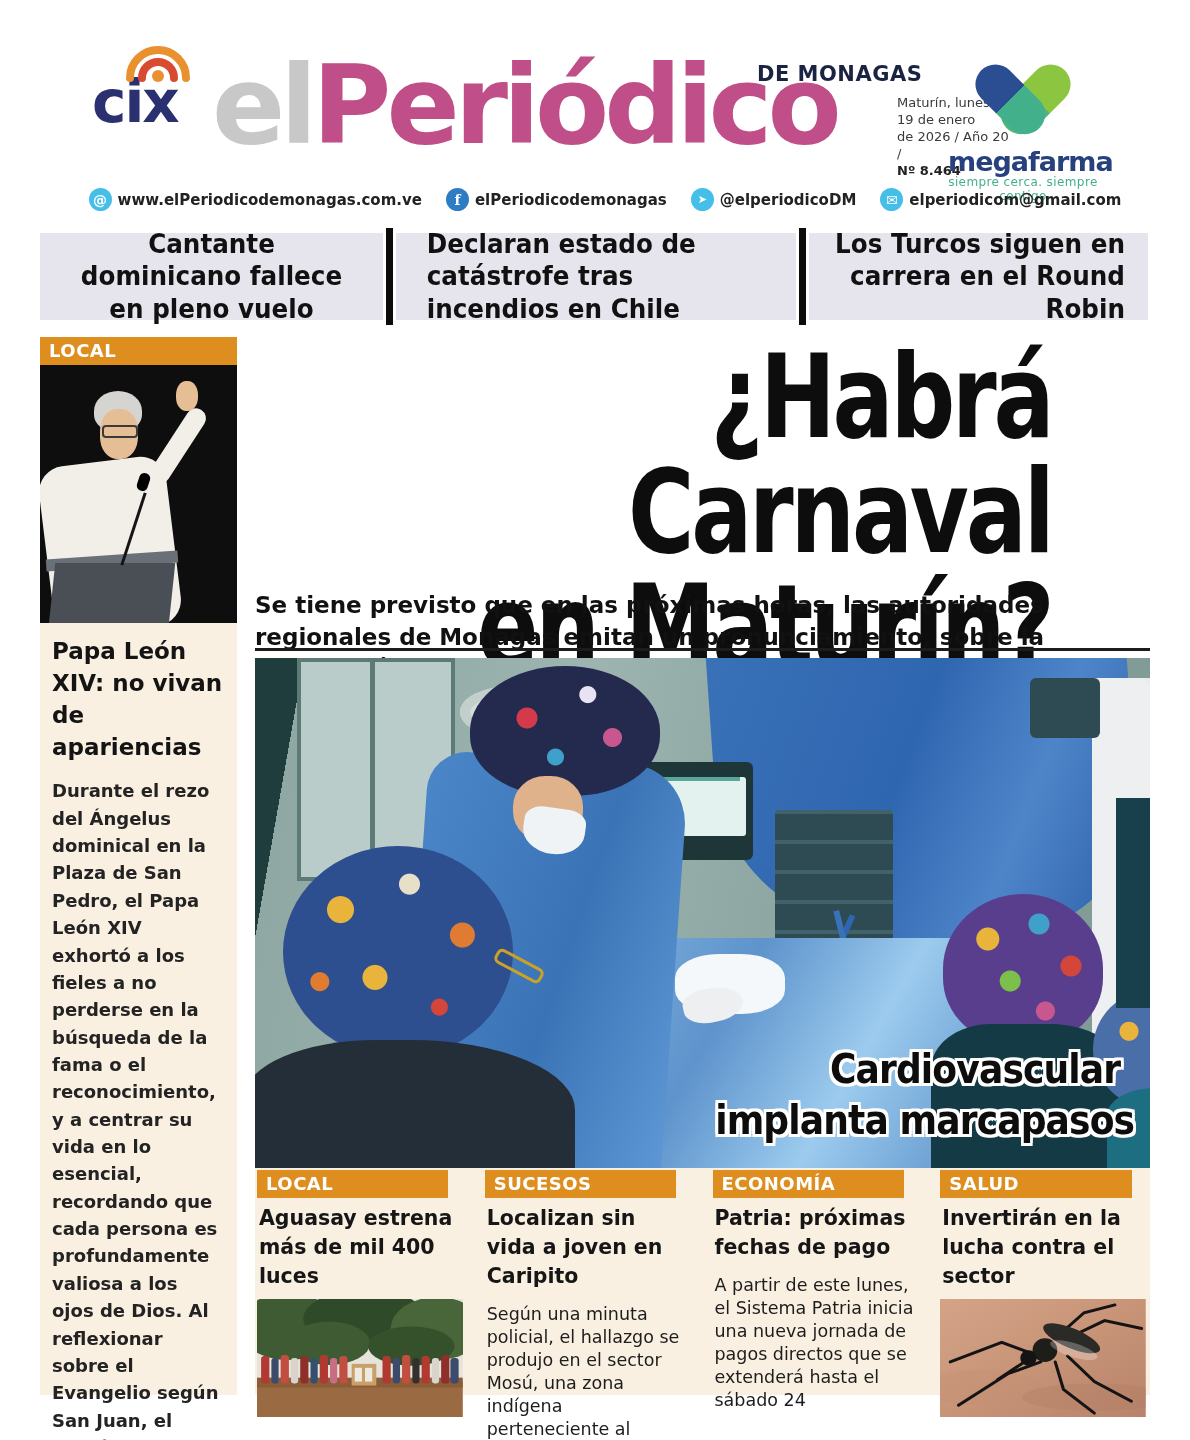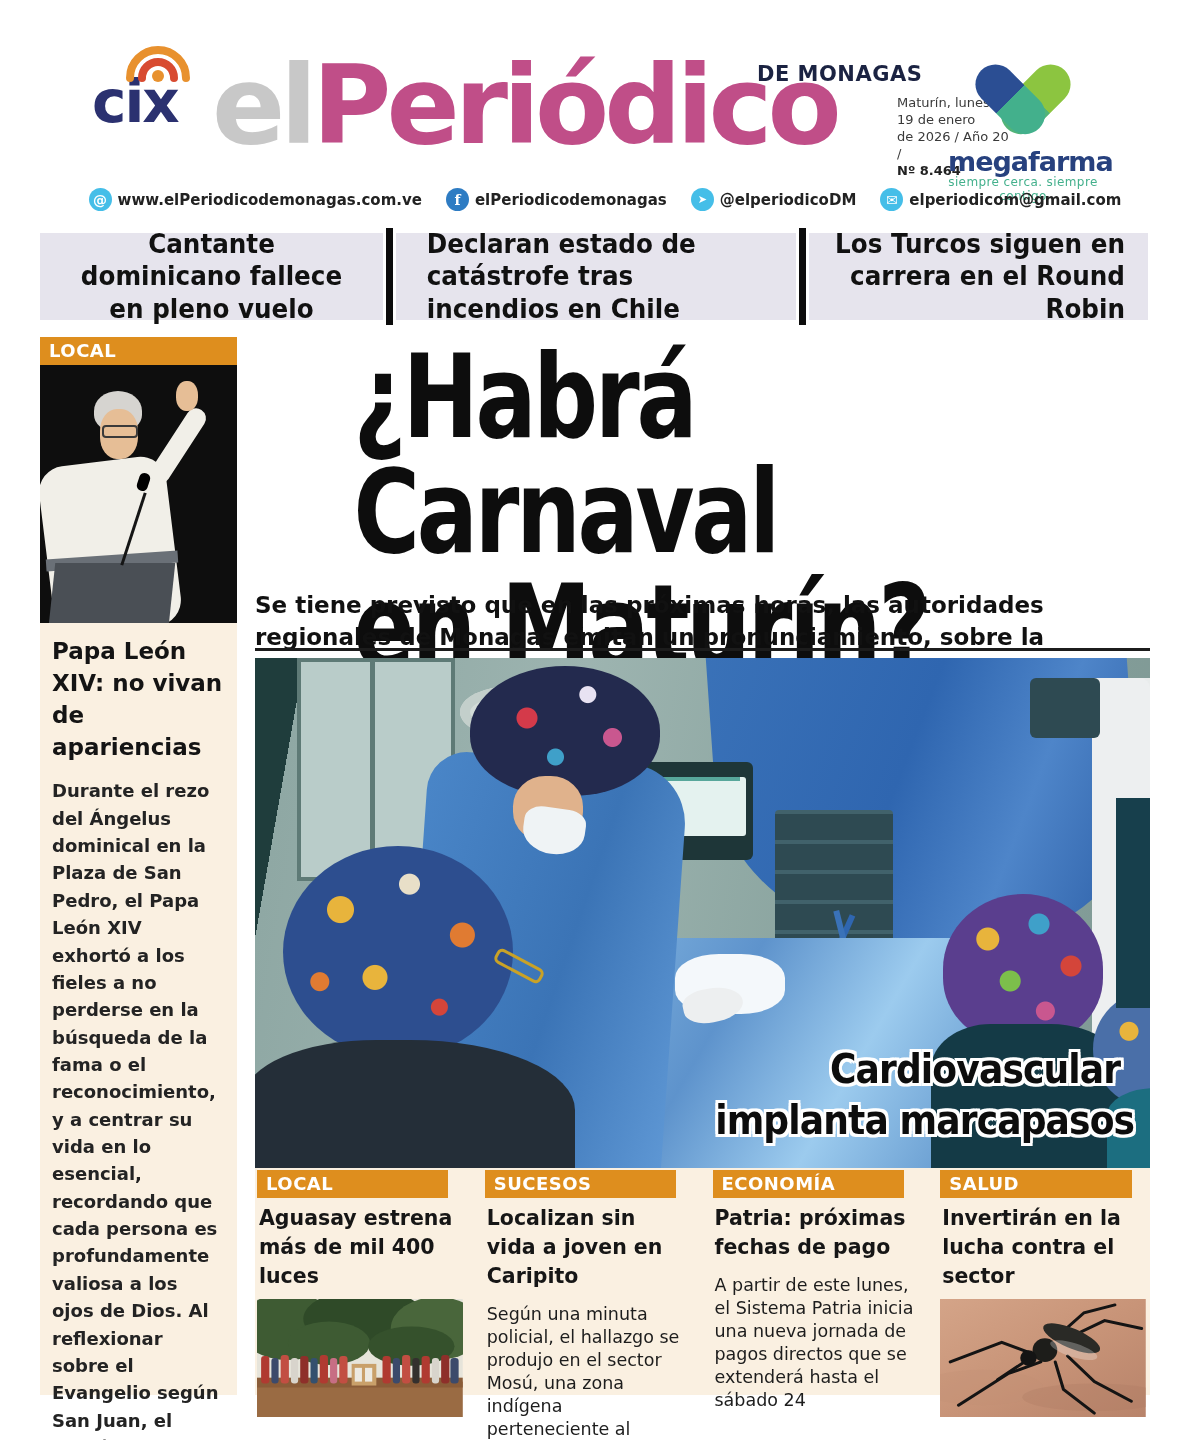--- a/index.html
+++ b/index.html
@@ -44,21 +44,21 @@
   .pope .face{position:absolute;left:60px;top:44px;width:38px;height:50px;background:#E6BE96;border-radius:44%;}
   .pope .glasses{position:absolute;left:62px;top:60px;width:32px;height:9px;border:2px solid #3a3a3a;border-radius:4px;}
   .pope .mic{position:absolute;left:92px;top:126px;width:3px;height:76px;background:#151515;transform:rotate(18deg);}
   .pope .michead{position:absolute;left:98px;top:108px;width:11px;height:18px;background:#000;border-radius:5px;transform:rotate(18deg);}
   .pope .lectern{position:absolute;left:12px;top:198px;width:120px;height:62px;background:#4A4F55;transform:skewX(-6deg);}
   .pope .lectop{position:absolute;left:6px;top:190px;width:132px;height:12px;background:#6A7077;transform:rotate(-4deg);}
   .world-headline{padding:12px 12px 4px 12px;font-weight:bold;font-size:23px;line-height:1.4;color:#141414;}
   .world-body{padding:10px 12px;font-weight:bold;font-size:18px;line-height:1.52;color:#232323;}
 
   
-  .lead-hl{left:255px;top:340px;width:895px;text-align:left;color:#0d0d0d;}
+  .lead-hl{left:255px;top:340px;width:895px;text-align:right;color:#0d0d0d;}
   .lead-hl .l{display:block;font-weight:bold;font-size:116px;line-height:.99;letter-spacing:-4px;
               transform:scaleX(.78);transform-origin:center;}
   .deck{left:255px;top:590px;width:895px;font-weight:bold;font-size:23px;line-height:1.38;color:#111;}
   .deck-rule{left:255px;top:648px;width:895px;height:3px;background:#1c1c1c;}
 
   
   .photo{left:255px;top:658px;width:895px;height:526px;overflow:hidden;
          background:linear-gradient(100deg,#1F3D3C 0%,#1F3D3C 5%,#8FA8A4 5%,#9DB4B0 34%,#8AA49F 62%,#7E9894 100%);}
   .glass{position:absolute;left:42px;top:0;width:150px;height:215px;background:#B9CCC9;border:4px solid #5E7A76;}
   .glass:before{content:"";position:absolute;left:46%;top:0;width:5px;height:100%;background:#5E7A76;}

